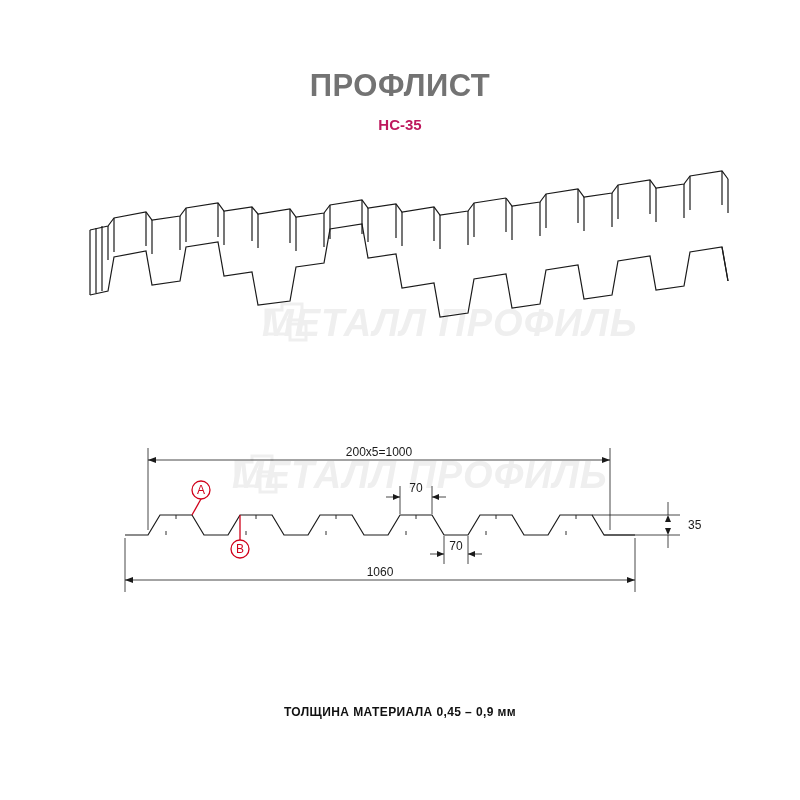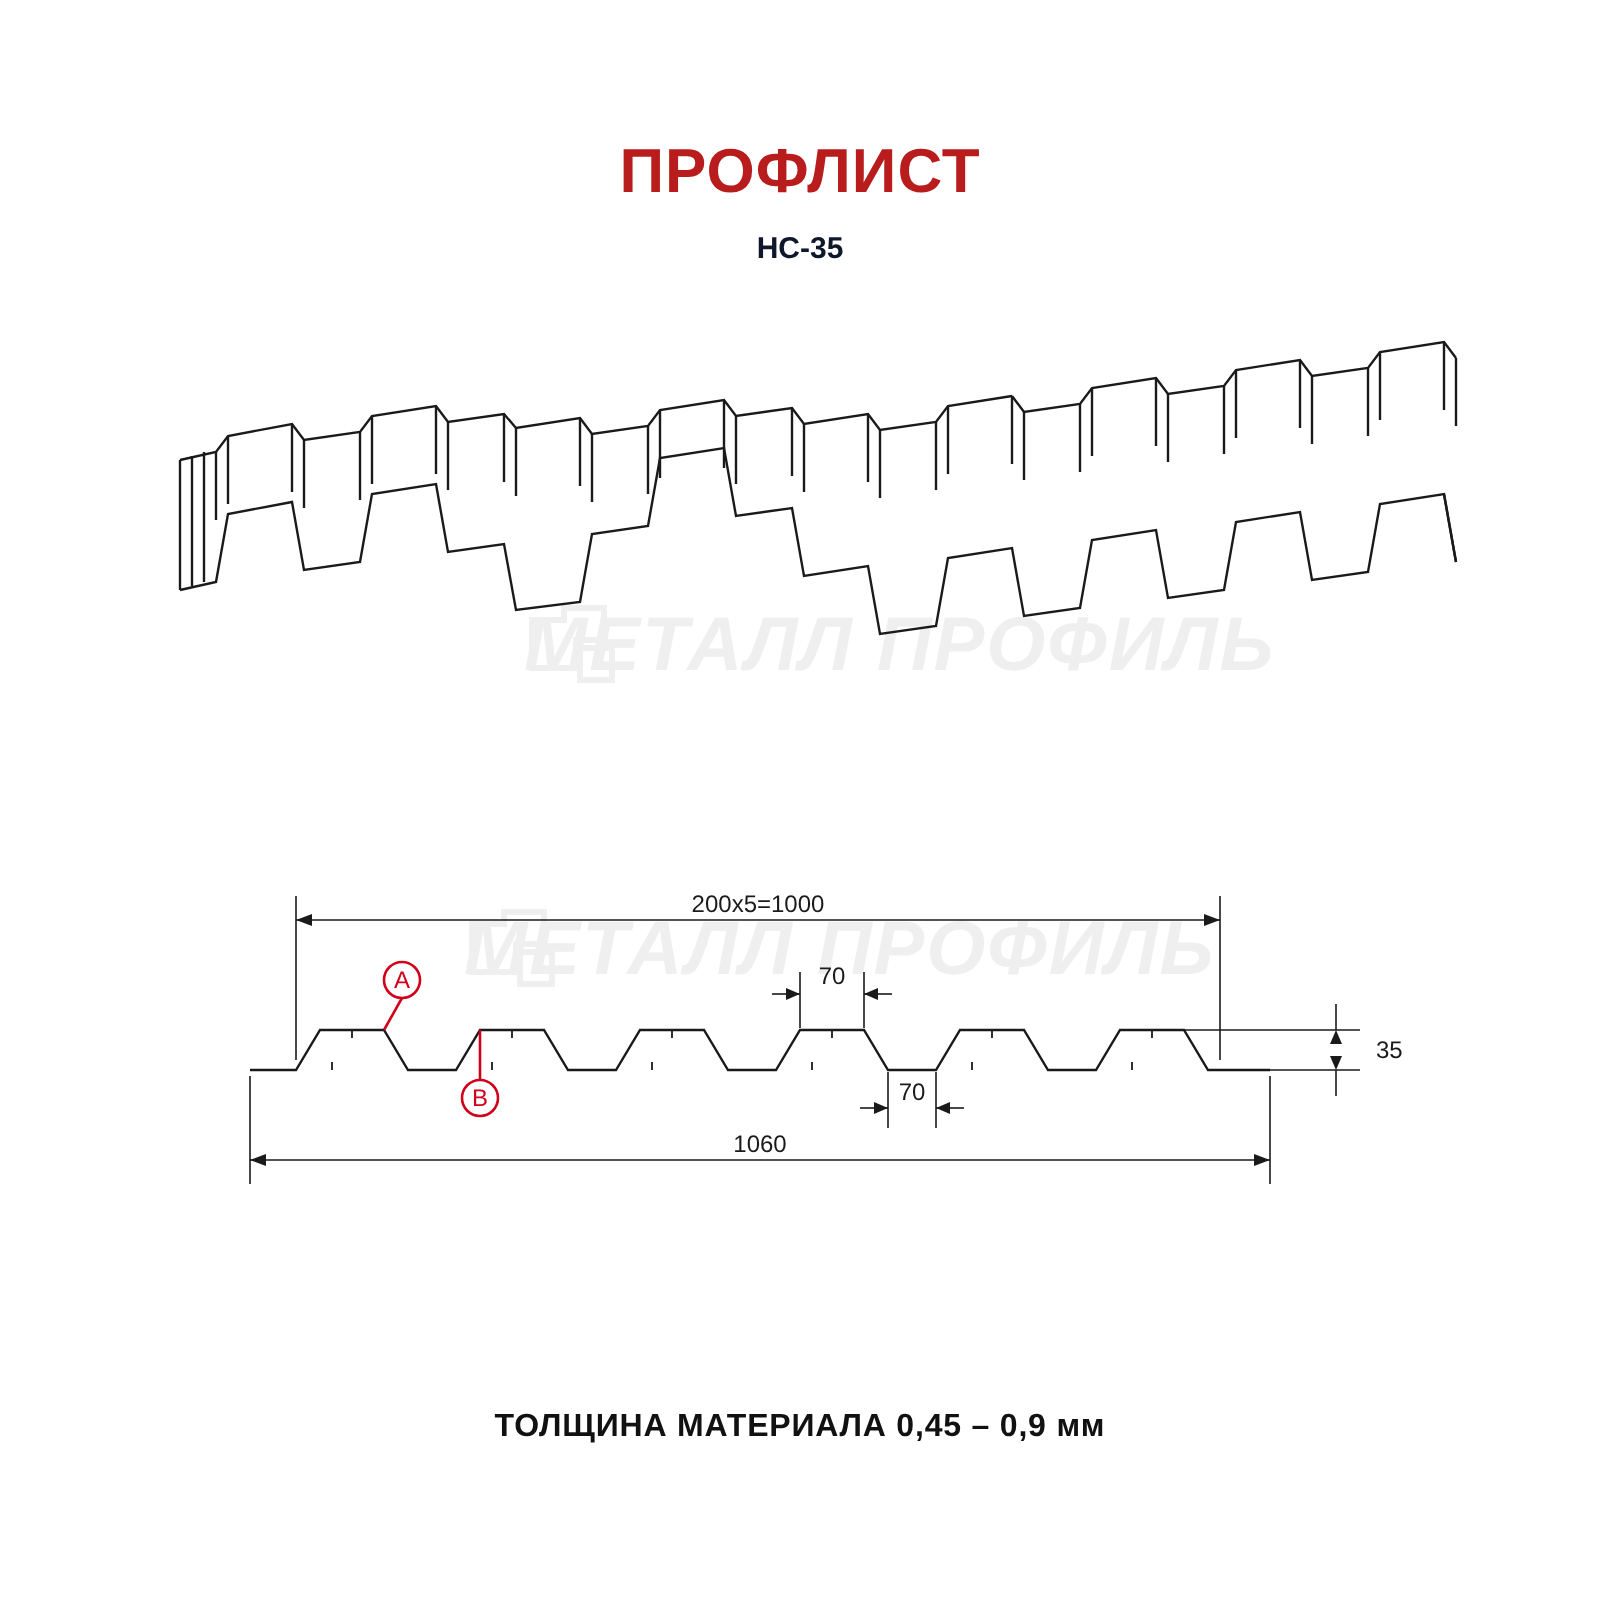--- a/index.html
+++ b/index.html
@@ -22,39 +22,39 @@
   }
   .title {
     position: absolute;
     top: 68px;
     left: 0;
     width: 800px;
     text-align: center;
     font-size: 31px;
     font-weight: bold;
     letter-spacing: 0.5px;
-    color: #b91c1c;
+    color: #737373;
   }
   .subtitle {
     position: absolute;
     top: 116px;
     left: 0;
     width: 800px;
     text-align: center;
     font-size: 15px;
     font-weight: bold;
-    color: #0f172a;
+    color: #be185d;
   }
   .footer {
     position: absolute;
     top: 705px;
     left: 0;
     width: 800px;
     text-align: center;
-    font-size: 16px;
+    font-size: 12px;
     font-weight: bold;
     letter-spacing: 0.4px;
     color: #111;
   }
   .iso-wrap {
     position: absolute;
     top: 200px;
     left: 60px;
     width: 690px;
     height: 140px;

